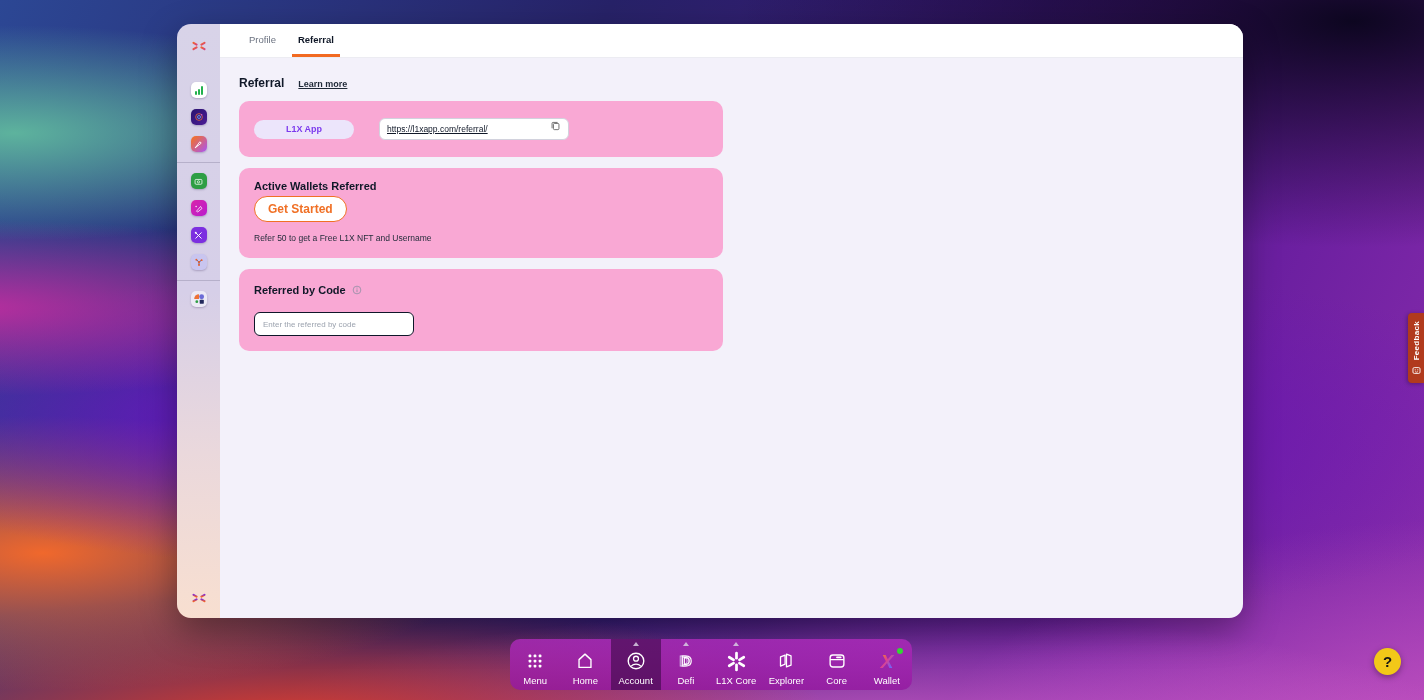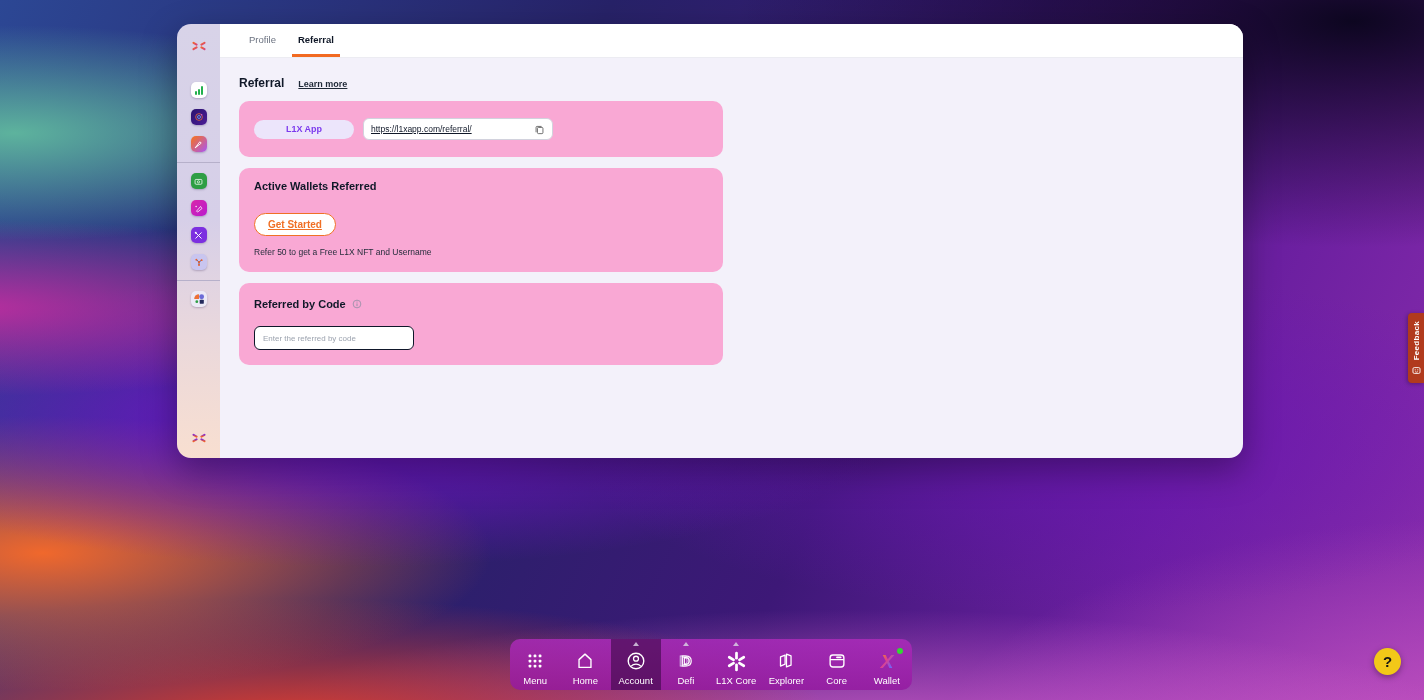--- a/index.html
+++ b/index.html
@@ -16,21 +16,21 @@
       radial-gradient(45% 28% at 3% 79%, rgba(240,104,44,1) 0%, rgba(240,104,44,0) 70%),
       radial-gradient(55% 25% at 20% 103%, rgba(219,62,47,1) 0%, rgba(219,62,47,0) 70%),
       radial-gradient(65% 30% at 60% 108%, rgba(222,104,205,0.95) 0%, rgba(222,104,205,0) 70%),
       radial-gradient(50% 45% at 103% 108%, rgba(205,90,195,0.9) 0%, rgba(205,90,195,0) 75%),
       radial-gradient(60% 45% at 95% 3%, rgba(13,6,32,1) 0%, rgba(13,6,32,0) 72%),
       linear-gradient(115deg, #2c4794 0%, #272268 35%, #3d1877 60%, #6b1fa0 80%, #8d2fae 100%);
   }
 
   
   .window {
-    position:absolute; left:177px; top:24px; width:1066px; height:434px;
+    position:absolute; left:177px; top:24px; width:1066px; height:594px;
     border-radius:14px; overflow:hidden; display:flex;
     box-shadow:0 12px 35px rgba(0,0,0,0.35);
   }
   .sidebar {
     width:43px; flex:0 0 43px;
     background:linear-gradient(180deg,#d8d3e8 0%, #d6cfe8 45%, #ead8dc 72%, #f8dfd0 100%);
     display:flex; flex-direction:column; align-items:center; padding:14px 0 12px;
   }
   .sb-logo { width:16px; height:16px; margin-bottom:18px; }
   .sb-logo.bottom { margin:0; }
@@ -69,33 +69,33 @@
   .learn-more { font-size:9px; font-weight:700; color:#1f2937; text-decoration:underline; cursor:pointer; }
 
   .card { width:484px; background:#f9a8d4; border-radius:10px; margin-bottom:11px; }
   .card-link { height:56px; display:flex; align-items:center; padding:0 15px; gap:9px; }
   .net-pill {
     width:100px; height:19px; border-radius:10px; background:#ece5fb; color:#7c3aed;
     display:flex; align-items:center; justify-content:center; font-size:9px; font-weight:700; cursor:pointer;
   }
   .url-box {
     width:190px; height:22px; border:1px solid #d2d2dd; border-radius:6px; background:#fff;
-    display:flex; align-items:center; padding:0 7px; gap:6px;
+    display:flex; padding:0 7px; gap:6px;margin-left:16px;
   }
   .url-box input {
     flex:1; border:none; outline:none; font-size:8.5px; color:#101828;
     text-decoration:underline; font-family:"Liberation Sans", sans-serif; background:transparent;
   }
   .copy-btn { width:12px; height:12px; display:flex; align-items:center; justify-content:center; cursor:pointer; }
 
   .card-pad { padding:12px 15px 15px; }
   .card-title { font-size:11px; font-weight:700; color:#101828; }
   .get-started {
-    margin-top:21px; display:inline-block; background:#fff; border:1.5px solid #f07025; color:#f07025;
-    border-radius:13px; padding:5px 13px; font-size:10px; font-weight:700; cursor:pointer;text-decoration:underline;
+    margin-top:4px; display:inline-block; background:#fff; border:1.5px solid #f07025; color:#f07025;
+    border-radius:13px; padding:5px 13px; font-size:12px; font-weight:700; cursor:pointer;
   }
   .note { margin-top:11px; font-size:8.5px; color:#1f2937; }
 
   .title-row { display:flex; align-items:center; gap:6px; }
   .code-input {
     margin-top:13px; width:160px; height:24px; border:1px solid #0f172a; border-radius:6px;
     padding:0 8px; font-size:8px; color:#101828; outline:none; background:#fff;
     font-family:"Liberation Sans", sans-serif;
   }
   .code-input::placeholder { color:#9ca3af; }

